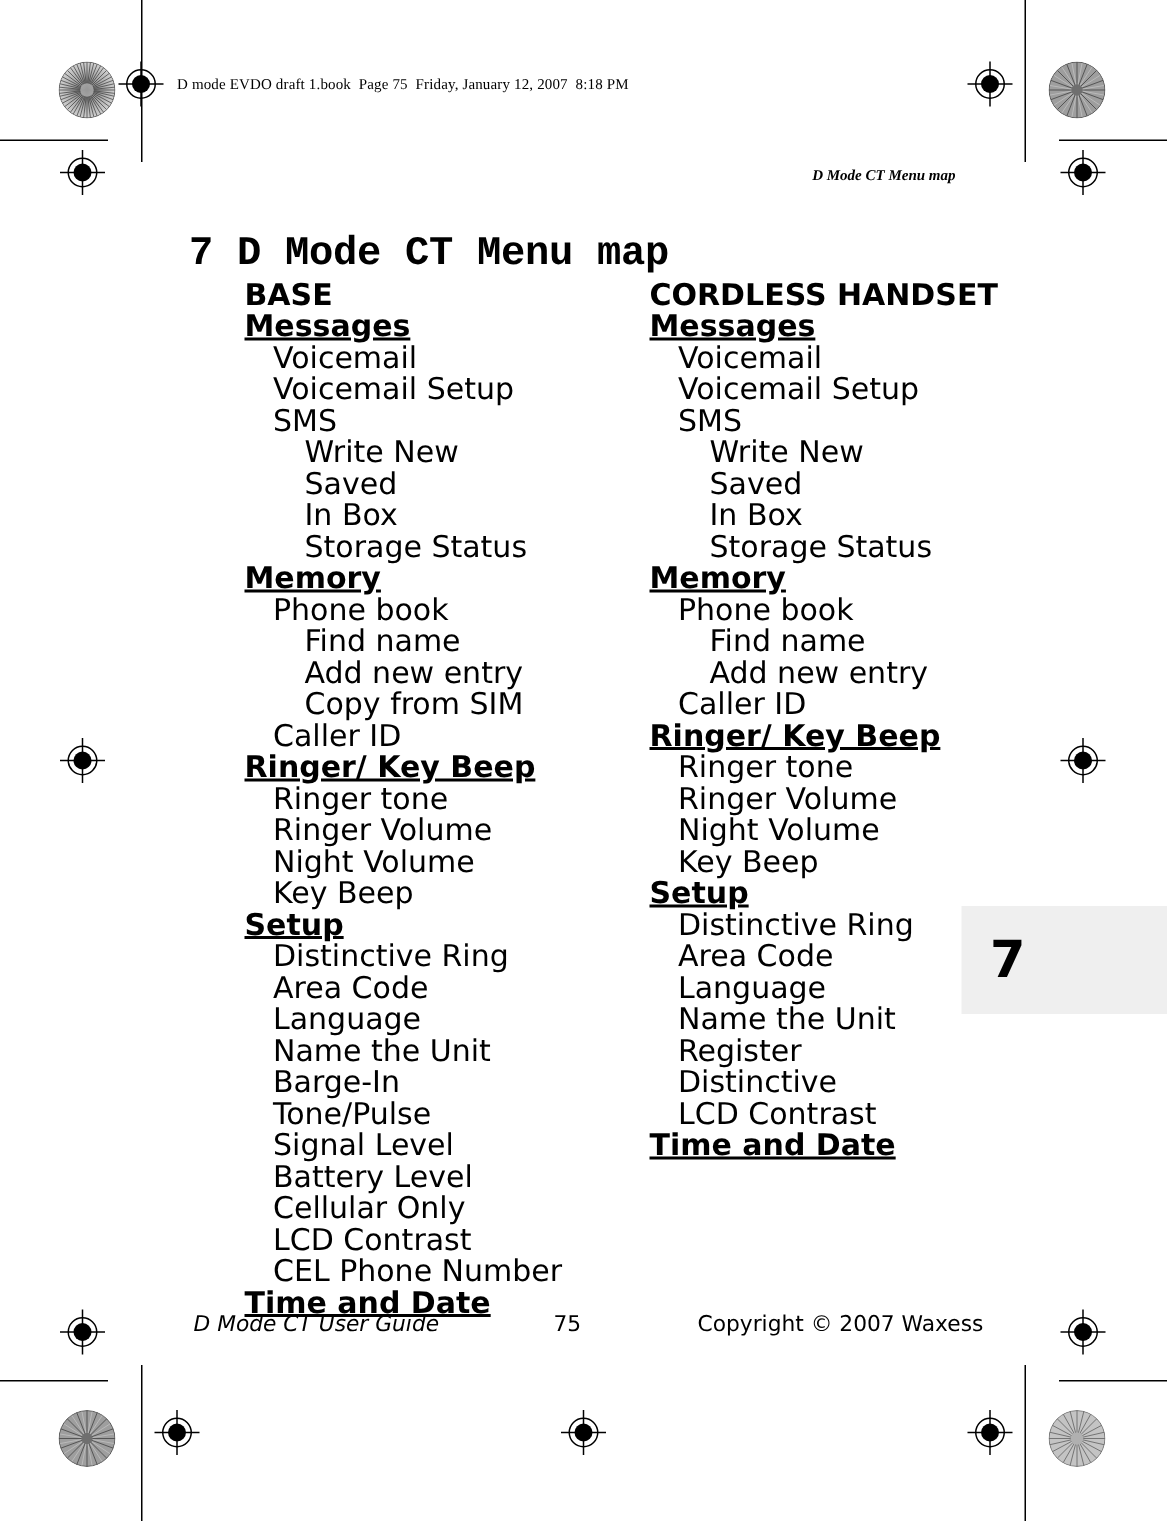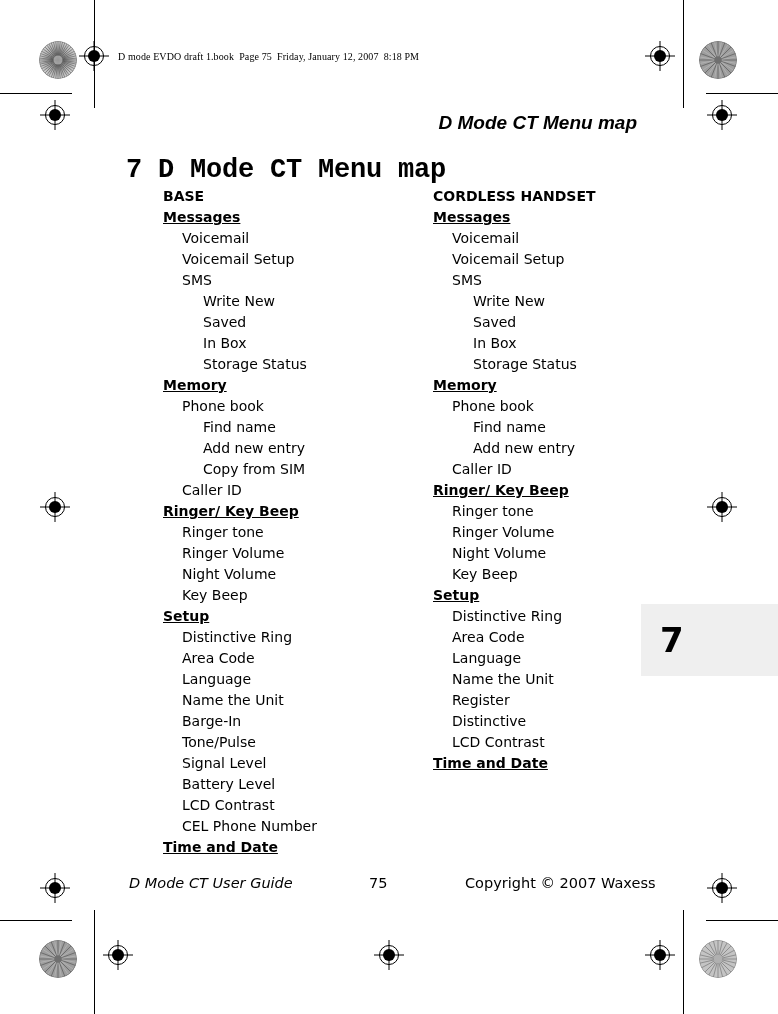--- a/index.html
+++ b/index.html
@@ -35,42 +35,42 @@
     font-size: 10px;
     white-space: pre;
     letter-spacing: 0.1px;
   }
 
   
   .running-head {
     position: absolute;
     right: 141px;
     top: 112px;
-    font-family: Liberation Sans, sans-serif;
-    font-size: 19px;
+    font-family: Liberation Serif, serif;
+    font-size: 10px;
     font-weight: bold;
     font-style: italic;
     white-space: nowrap;
   }
 
   .chapter-title {
     position: absolute;
     left: 126px;
     top: 137px;
     font-family: Liberation Mono, monospace;
     font-size: 27px;
     font-weight: bold;
     letter-spacing: -0.2px;
     white-space: nowrap;
   }
 
   .menu-col {
     position: absolute;
     top: 186px;
-    font-size: 14px;
+    font-size: 20px;
     line-height: 21px;
   }
   #col-base { left: 163px; width: 250px; }
   #col-handset { left: 433px; width: 250px; }
 
   .menu-col .row { white-space: nowrap; }
   .lvl-title   { font-weight: bold; padding-left: 0px; }
   .lvl-group   { font-weight: bold; text-decoration: underline; padding-left: 0px; }
   .lvl-1       { padding-left: 19px; }
   .lvl-2       { padding-left: 40px; }
@@ -441,20 +441,21 @@
     <div class="row lvl-1">Key Beep</div>
     <div class="row lvl-group">Setup</div>
     <div class="row lvl-1">Distinctive Ring</div>
     <div class="row lvl-1">Area Code</div>
     <div class="row lvl-1">Language</div>
     <div class="row lvl-1">Name the Unit</div>
     <div class="row lvl-1">Barge-In</div>
     <div class="row lvl-1">Tone/Pulse</div>
     <div class="row lvl-1">Signal Level</div>
     <div class="row lvl-1">Battery Level</div>
+    <div class="row lvl-1">Cellular Only</div>
     <div class="row lvl-1">LCD Contrast</div>
     <div class="row lvl-1">CEL Phone Number</div>
     <div class="row lvl-group">Time and Date</div>
   </div>
 <div class="menu-col" id="col-handset">
     <div class="row lvl-title">CORDLESS HANDSET</div>
     <div class="row lvl-group">Messages</div>
     <div class="row lvl-1">Voicemail</div>
     <div class="row lvl-1">Voicemail Setup</div>
     <div class="row lvl-1">SMS</div>

